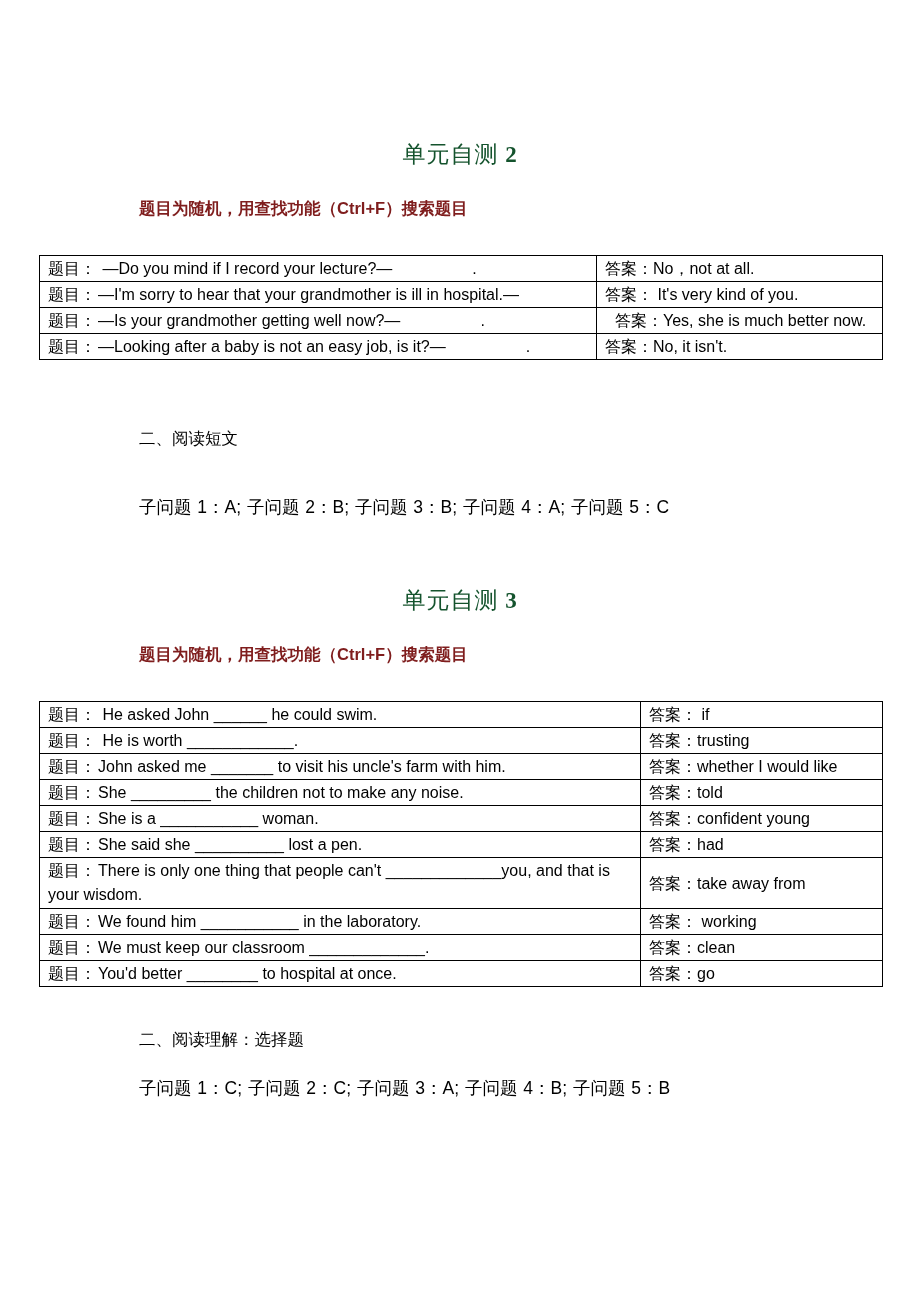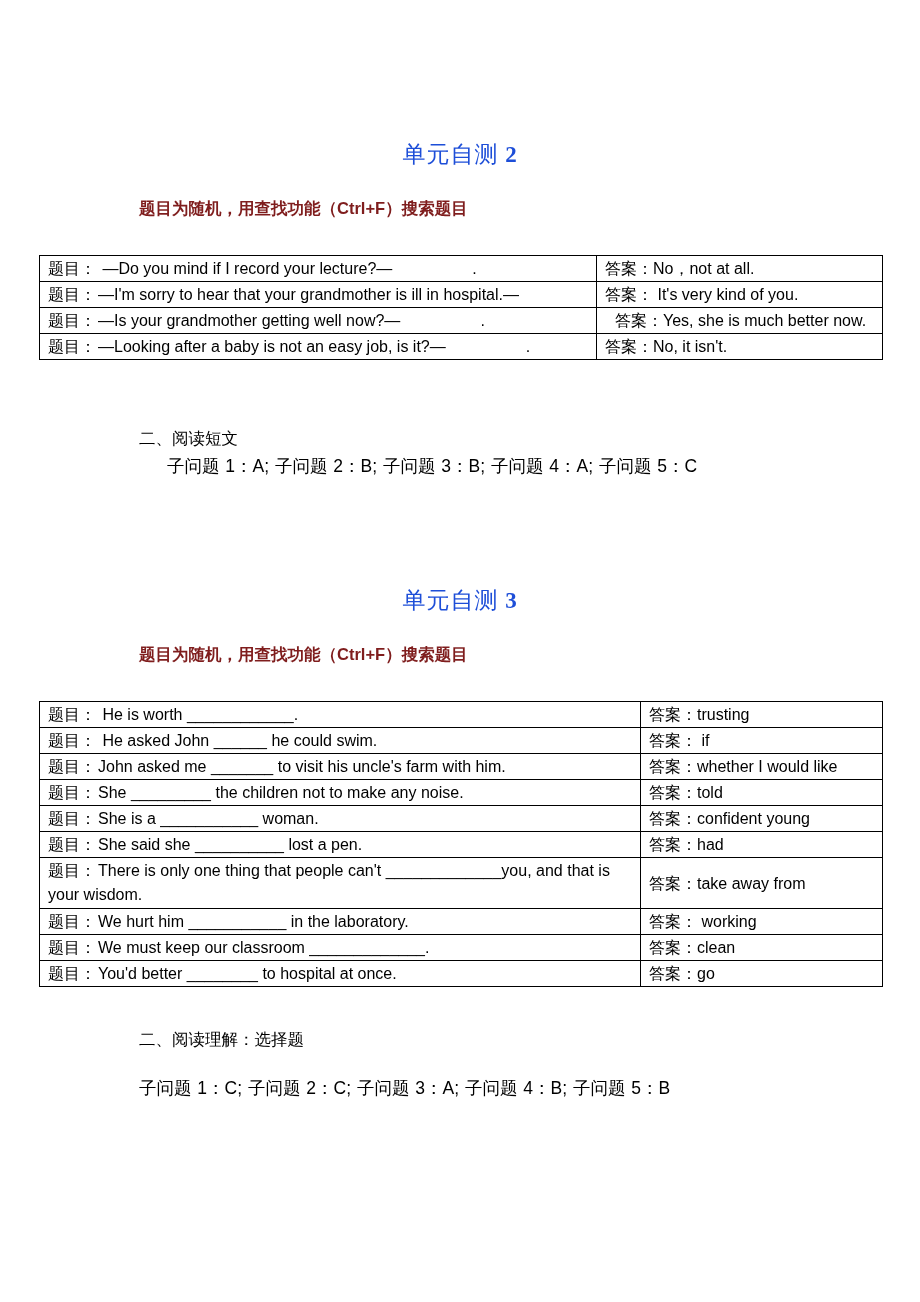--- a/index.html
+++ b/index.html
@@ -15,21 +15,21 @@
       font-family: "Liberation Sans", "DejaVu Sans", sans-serif;
       color: #000000;
     }
     .unit-title {
       position: absolute;
       left: 0;
       width: 920px;
       text-align: center;
       font-family: "Liberation Serif", "DejaVu Serif", serif;
       font-size: 23px;
-      color: #1d4ed8;
+      color: #14532d;
       letter-spacing: 1px;
     }
     .unit-title .num { font-weight: bold; }
     .search-hint {
       position: absolute;
       left: 139px;
       font-size: 16.5px;
       font-weight: bold;
       color: #7f1d1d;
     }
@@ -97,41 +97,41 @@
       <td style="padding-left:18px"><span>答案：</span><span style="white-space:pre">Yes, she is much better now.</span></td>
     </tr>
     <tr>
       <td><span class="lbl">题目：</span><span style="white-space:pre">—Looking after a baby is not an easy job, is it?—                  .</span></td>
       <td><span>答案：</span><span style="white-space:pre">No, it isn't.</span></td>
     </tr>
   </tbody>
 </table>
 
 <div class="section-heading" style="top:420px;margin-top:8px;">二、阅读短文</div>
-<div class="sub-answers" style="top:454px;margin-left:28px;">子问题 1：A; 子问题 2：B; 子问题 3：B; 子问题 4：A; 子问题 5：C</div>
+<div class="sub-answers" style="top:495px;">子问题 1：A; 子问题 2：B; 子问题 3：B; 子问题 4：A; 子问题 5：C</div>
 
 <div class="unit-title" style="top:585px;">
   <span>单元自测</span>
   <span class="num">3</span>
 </div>
 <div class="search-hint" style="top:644px;">题目为随机，用查找功能（Ctrl+F）搜索题目</div>
 
 <table class="qa" style="top:701px;">
   <colgroup>
       <col style="width:601px">
       <col style="width:242px">
     </colgroup>
   <tbody>
     <tr>
+      <td><span class="lbl">题目：</span><span style="white-space:pre"> He asked John ______ he could swim.</span></td>
+      <td><span>答案：</span><span style="white-space:pre"> if</span></td>
+    </tr>
+    <tr>
       <td><span class="lbl">题目：</span><span style="white-space:pre"> He is worth ____________.</span></td>
       <td><span>答案：</span><span style="white-space:pre">trusting</span></td>
-    </tr>
-    <tr>
-      <td><span class="lbl">题目：</span><span style="white-space:pre"> He asked John ______ he could swim.</span></td>
-      <td><span>答案：</span><span style="white-space:pre"> if</span></td>
     </tr>
     <tr>
       <td><span class="lbl">题目：</span><span style="white-space:pre">John asked me _______ to visit his uncle's farm with him.</span></td>
       <td><span>答案：</span><span style="white-space:pre">whether I would like</span></td>
     </tr>
     <tr>
       <td><span class="lbl">题目：</span><span style="white-space:pre">She _________ the children not to make any noise.</span></td>
       <td><span>答案：</span><span style="white-space:pre">told</span></td>
     </tr>
     <tr>
@@ -140,21 +140,21 @@
     </tr>
     <tr>
       <td><span class="lbl">题目：</span><span style="white-space:pre">She said she __________ lost a pen.</span></td>
       <td><span>答案：</span><span style="white-space:pre">had</span></td>
     </tr>
     <tr style="height:50px">
       <td class="wrap"><span class="lbl">题目：</span><span>There is only one thing that people can't _____________you, and that is your wisdom.</span></td>
       <td><span>答案：</span><span style="white-space:pre">take away from</span></td>
     </tr>
     <tr>
-      <td><span class="lbl">题目：</span><span style="white-space:pre">We hurt him ___________ in the laboratory.</span></td>
+      <td><span class="lbl">题目：</span><span style="white-space:pre">We found him ___________ in the laboratory.</span></td>
       <td><span>答案：</span><span style="white-space:pre"> working</span></td>
     </tr>
     <tr>
       <td><span class="lbl">题目：</span><span style="white-space:pre">We must keep our classroom _____________.</span></td>
       <td><span>答案：</span><span style="white-space:pre">clean</span></td>
     </tr>
     <tr>
       <td><span class="lbl">题目：</span><span style="white-space:pre">You'd better ________ to hospital at once.</span></td>
       <td><span>答案：</span><span style="white-space:pre">go</span></td>
     </tr>

